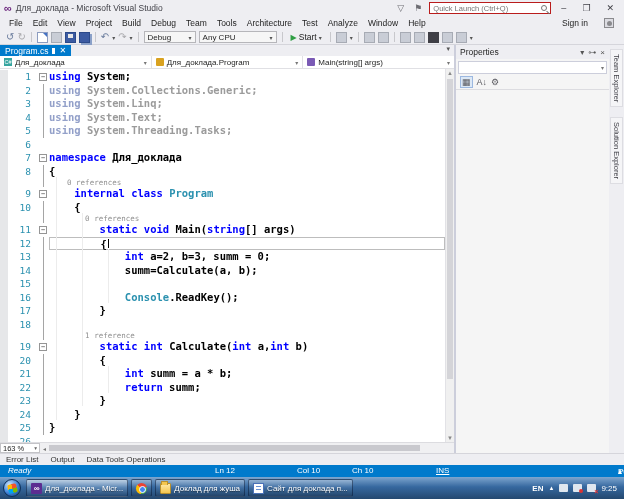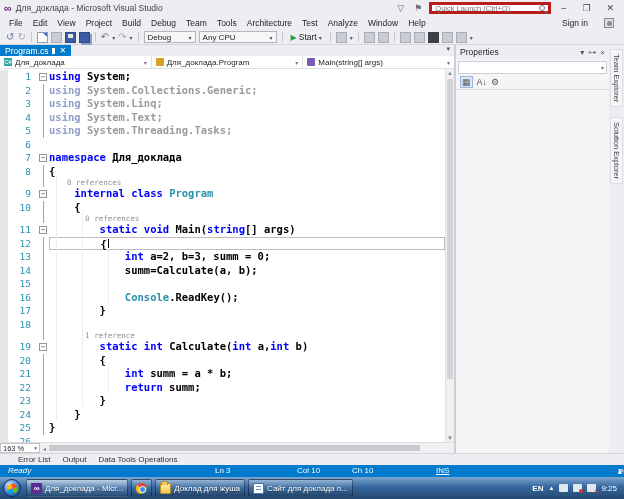--- a/index.html
+++ b/index.html
@@ -6,21 +6,21 @@
   html,body { width:624px; height:499px; overflow:hidden; }
   body { font-family:"Liberation Sans", sans-serif; background:#eeeef2; font-size:9px; color:#1e1e1e; }
   .app { width:624px; height:499px; display:flex; flex-direction:column; }
 
   
   .titlebar { height:16px; background:#eeeef2; display:flex; align-items:center; padding:0 4px; gap:4px; }
   .vslogo { color:#68217a; font-weight:bold; font-size:11px; line-height:10px; }
   .wtitle { font-size:8.5px; color:#3f3f46; }
   .tspacer { flex:1; }
   .tb-ico { color:#6d6d73; font-size:9px; padding:0 3px; }
-  .qlaunch { width:122px; height:12px; border:3px solid #b91c1c; background:#fff; display:flex; align-items:center; padding:0 3px; }
+  .qlaunch { width:122px; height:12px; border:1px solid #b91c1c; background:#fff; display:flex; align-items:center; padding:0 3px; }
   .qlaunch input { border:0; outline:0; flex:1; font-size:7.5px; color:#777; font-family:"Liberation Sans",sans-serif; background:transparent; width:100px;}
   .mag { width:6px; height:6px; border:1px solid #777; border-radius:50%; position:relative; flex:none;}
   .mag::after { content:""; position:absolute; width:4px; height:1px; background:#777; transform:rotate(45deg); left:4px; top:6px; }
   .winbtn { font-size:9px; color:#3f3f46; padding:0 6px; }
 
   
   .menubar { height:14px; display:flex; align-items:center; padding:0 4px; gap:1px; }
   .menu-item { font-size:8.5px; color:#1e1e1e; padding:1px 5px; }
   .signin { margin-left:auto; display:flex; align-items:center; gap:16px; padding-right:6px;}
   .signin-label { font-size:8.5px; color:#1e1e1e; }
@@ -98,21 +98,21 @@
   .pcombo { height:13px; background:#fff; border:1px solid #cccedb; margin:2px 2px 1px; display:flex; align-items:center;}
   .pcombo .arr { margin-left:auto; font-size:6px; color:#777; padding-right:2px;}
   .ptools { height:15px; display:flex; align-items:center; gap:4px; padding:0 4px; border-bottom:1px solid #dcdce0;}
   .pt-ico { font-size:9px; color:#5a5a60; }
   .pt-ico.sel { border:1px solid #9cb8e0; background:#dce8f5; padding:0 1px;}
   .pbody { flex:1; background:#f5f5f5; }
   .sidetabs { width:15px; background:#eeeef2; display:flex; flex-direction:column; align-items:center; padding-top:4px; gap:10px;}
   .sidetab { writing-mode:vertical-rl; font-size:7.5px; color:#3f3f46; background:#f5f5f7; border:1px solid #dddde2; padding:4px 1px; }
 
   
-  .btabs { height:12px; background:#eeeef2; display:flex; align-items:center; gap:12px; padding:0 18px; border-top:1px solid #d5d5db;}
+  .btabs { height:12px; background:#eeeef2; display:flex; align-items:center; gap:12px; padding:0 6px; border-top:1px solid #d5d5db;}
   .btab { font-size:8px; color:#333; }
   .statusbar { height:12px; background:#007acc; position:relative; color:#fff; font-size:8px; }
   .statusbar span { position:absolute; top:1px; }
   .s-ready { left:8px;font-style:italic; } .s-ln { left:215px; } .s-col { left:297px; } .s-ch { left:352px; } .s-ins { left:436px;text-decoration:underline; }
   .s-pub { right:6px; display:flex; gap:3px; align-items:center;}
 
   
   .taskbar { height:22px; background:linear-gradient(#7ea6cf, #36689f 45%, #24486f); display:flex; align-items:center; gap:3px; padding:0 3px; }
   .orb { width:18px; height:18px; border-radius:50%; background:radial-gradient(circle at 35% 30%, #cfe6ff, #3b7fd4 55%, #123d75); border:1px solid #0d2f57; position:relative; flex:none; margin-right:2px;}
   .orb::after { content:""; position:absolute; left:4px; top:4px; width:9px; height:9px; border-radius:2px; transform:rotate(-15deg);
@@ -585,21 +585,21 @@
   </div>
 
   <div class="btabs" id="bottom-tabs">
       <span class="btab">Error List</span>
       <span class="btab">Output</span>
       <span class="btab">Data Tools Operations</span>
     </div>
 
   <div class="statusbar">
     <span class="s-ready">Ready</span>
-    <span class="s-ln">Ln 3</span>
+    <span class="s-ln">Ln 12</span>
     <span class="s-col">Col 10</span>
     <span class="s-ch">Ch 10</span>
     <span class="s-ins">INS</span>
     <span class="s-pub">
       <span>↑</span>
       <span>Publish</span>
       <span>▴</span>
     </span>
   </div>
 

